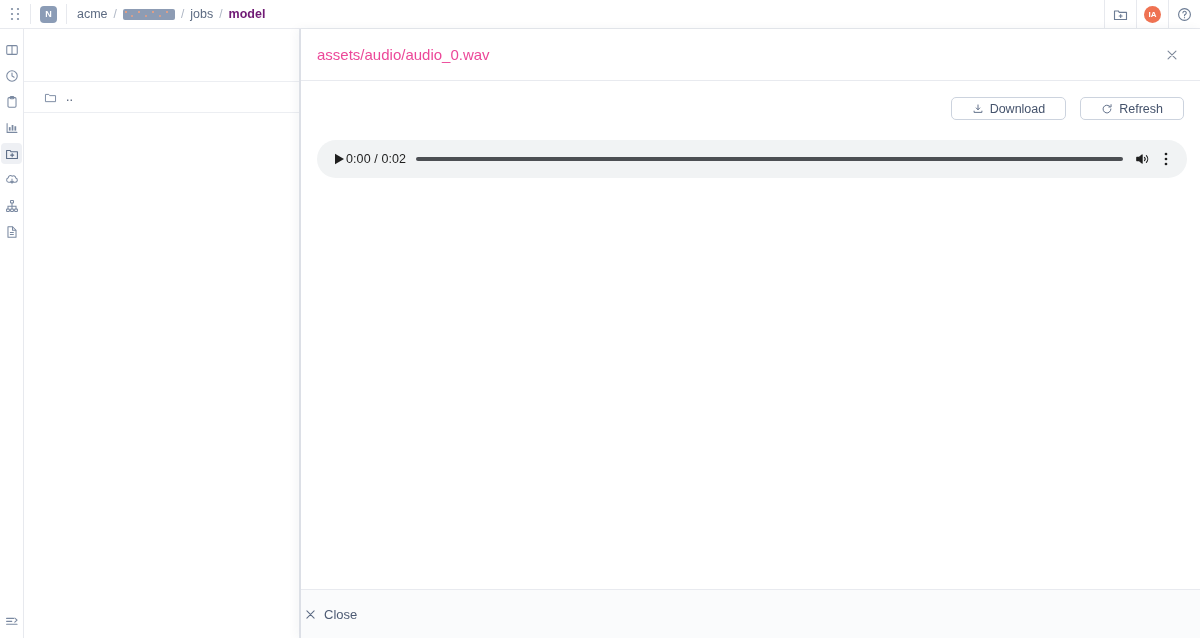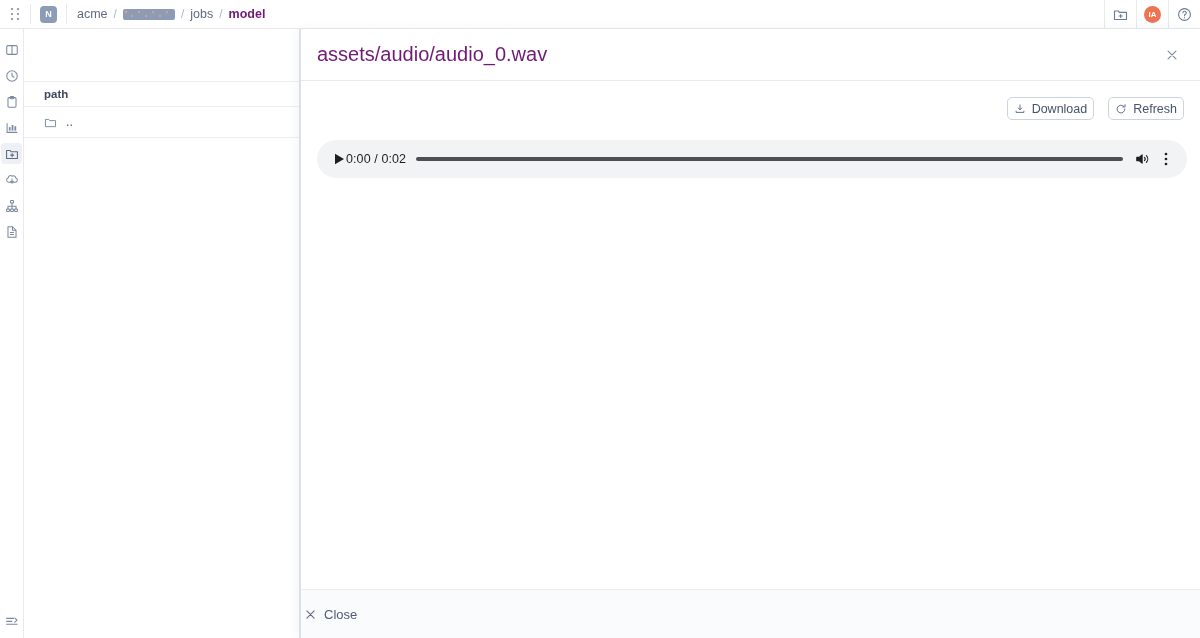--- a/index.html
+++ b/index.html
@@ -141,31 +141,31 @@
     display: flex; flex-direction: column;
     box-shadow: -3px 0 10px rgba(40,50,70,.05);
   }
   .modal-header {
     height: 52px; flex: 0 0 52px;
     display: flex; align-items: center;
     padding: 0 17px 0 16px;
     border-bottom: 1px solid #e8eaef;
   }
   .modal-title {
-    font-size: 20px; color: #701a75; font-weight: normal;
+    font-size: 15px; color: #ec4899; font-weight: normal;
   }
   .modal-x {
     margin-left: auto; width: 22px; height: 22px;
     display: flex; align-items: center; justify-content: center;
     cursor: pointer; color: #7c8799;
   }
   .modal-body { flex: 1 1 auto; padding: 16px 16px 0 16px; overflow: hidden; }
   .action-row { display: flex; justify-content: flex-end; gap: 14px; height: 24px; }
   .btn {
-    height: 23px; padding: 0 6px;
+    height: 23px; padding: 0 20px;
     border: 1px solid #ccd3de;
     border-radius: 5px;
     background: #ffffff;
     color: #45536c;
     font-size: 12.5px;
     display: inline-flex; align-items: center; gap: 6px;
     cursor: pointer;
     font-family: "Liberation Sans", sans-serif;
   }
 
@@ -341,21 +341,20 @@
       <path d="M1.8 5h8M1.8 8.4h6"></path>
       <path d="M11.2 4.6 13.8 7l-2.6 2.4"></path>
       <path d="M1.8 11.8h12"></path>
     </svg>
   </div>
 </aside>
 
 <section class="filepanel">
   <div class="fp-toolbar"></div>
 
-  <div class="fp-head">path</div>
 
   <div class="fp-row">
     <svg class="ico" width="13" height="13" viewBox="0 0 16 16" fill="none" stroke="#7d8ca4" stroke-width="1.2" stroke-linejoin="round">
       <path d="M1.8 4.2h4.1L7 5.7h7.2v7.4H1.8z"></path>
     </svg>
     <span class="lbl">..</span>
   </div>
 
 </section>
 

